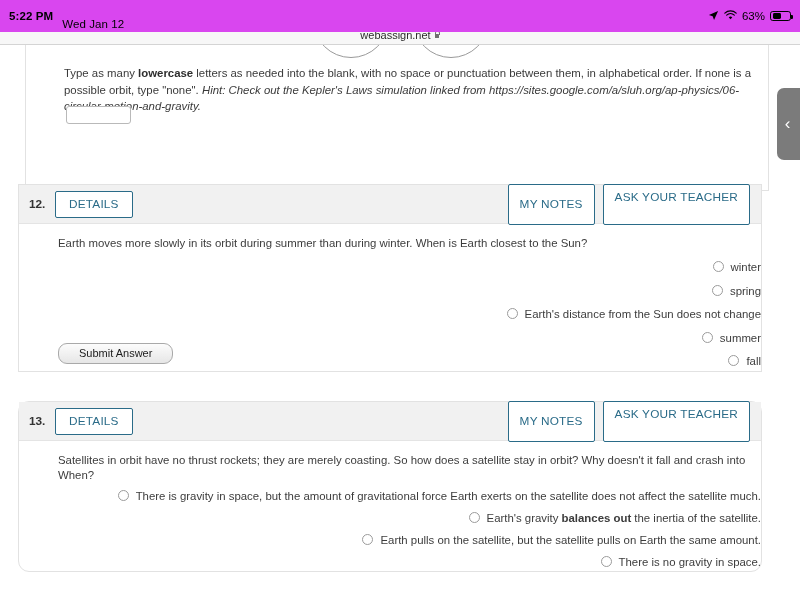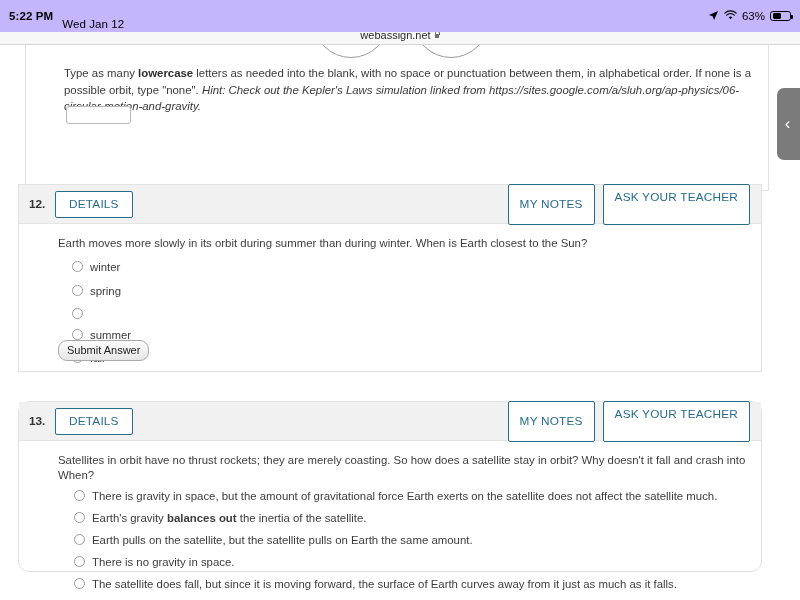--- a/index.html
+++ b/index.html
@@ -10,21 +10,21 @@
     overflow: hidden;
   }
 
   
   .statusbar {
     position: absolute; top: 0; left: 0;
     width: 800px; height: 18px;
     display: flex; align-items: center;
     padding: 16px 9px;
     font-size: 11.5px; color: #000;
-    background: #c4b5fd;
+    background: #d946ef;
     z-index: 30;
   }
   .sb-time { font-weight: 600; letter-spacing: .1px; }
   .sb-date { font-weight: 500; margin-left: 9px; letter-spacing: .1px; margin-top: 16px; }
   .sb-right {
     margin-left: auto;
     display: flex; align-items: center; gap: 5px;
   }
   .sb-pct { font-size: 11.5px; font-weight: 500; }
   .batt {
@@ -191,20 +191,21 @@
     font-size: 11.4px; color: #3c3c3c;
     line-height: 15px; margin: 0 14px 0 39px;
   }
   .opts { margin-top: 5px; }
   .opt {
     display: flex; align-items: flex-start;
     padding: 4px 0 4px 0;
     margin-left: 52px;
     font-size: 11.4px; color: #3c3c3c;
     line-height: 15px;
+    justify-content: flex-end;
   }
   .opt .radio {
     flex: 0 0 auto;
     width: 11px; height: 11px;
     border: 1.1px solid #9b9b9b;
     border-radius: 50%;
     background: #fff;
     margin-right: 7px; margin-top: 1px;
   }
   .opt b { font-weight: 700; }
@@ -215,21 +216,21 @@
   #card-13 .opt { padding: 3.5px 0 3.5px; margin-left: 55px; }
 
   .submit-wrap {
     position: absolute; left: 39px; bottom: 10px;
     border-top: none;
   }
   .btn-submit {
     background: linear-gradient(#fcfcfc, #e6e6e6);
     border: 1px solid #a9a9a9;
     border-radius: 9px;
-    padding: 3px 8px 4px;
+    padding: 3px 20px 4px;
     font-size: 11px;
     color: #1c1c1c;
     font-family: "Liberation Sans", sans-serif;
     cursor: pointer;
   }
 </style>
 </head>
 <body>
 
 <div class="statusbar">
@@ -295,20 +296,21 @@
         <label class="opt">
           <span class="radio"></span>
           <span>winter</span>
         </label>
         <label class="opt">
           <span class="radio"></span>
           <span>spring</span>
         </label>
         <label class="opt">
           <span class="radio"></span>
+          <span>Earth's distance from the Sun does not change</span>
         </label>
         <label class="opt">
           <span class="radio"></span>
           <span>summer</span>
         </label>
         <label class="opt">
           <span class="radio"></span>
           <span>fall</span>
         </label>
       </div>
@@ -339,21 +341,17 @@
           <span><span>Earth's gravity </span><b>balances out</b><span> the inertia of the satellite.</span></span>
         </label>
         <label class="opt">
           <span class="radio"></span>
           <span>Earth pulls on the satellite, but the satellite pulls on Earth the same amount.</span>
         </label>
         <label class="opt">
           <span class="radio"></span>
           <span>There is no gravity in space.</span>
         </label>
-        <label class="opt">
-          <span class="radio"></span>
-          <span>The satellite does fall, but since it is moving forward, the surface of Earth curves away from it just as much as it falls.</span>
-        </label>
       </div>
     </div>
   </div>
 
 </div>
 
 </body></html>

